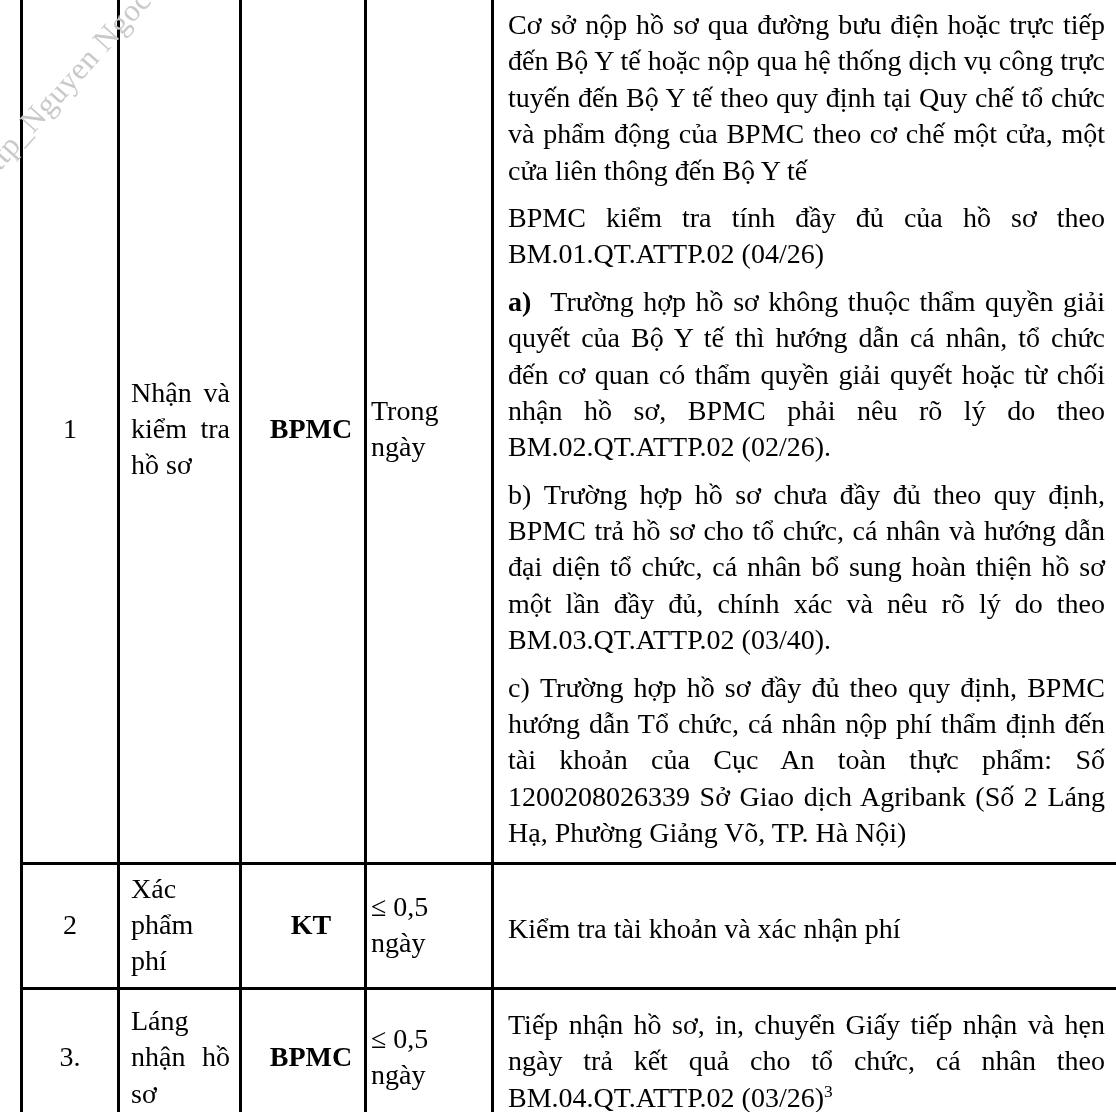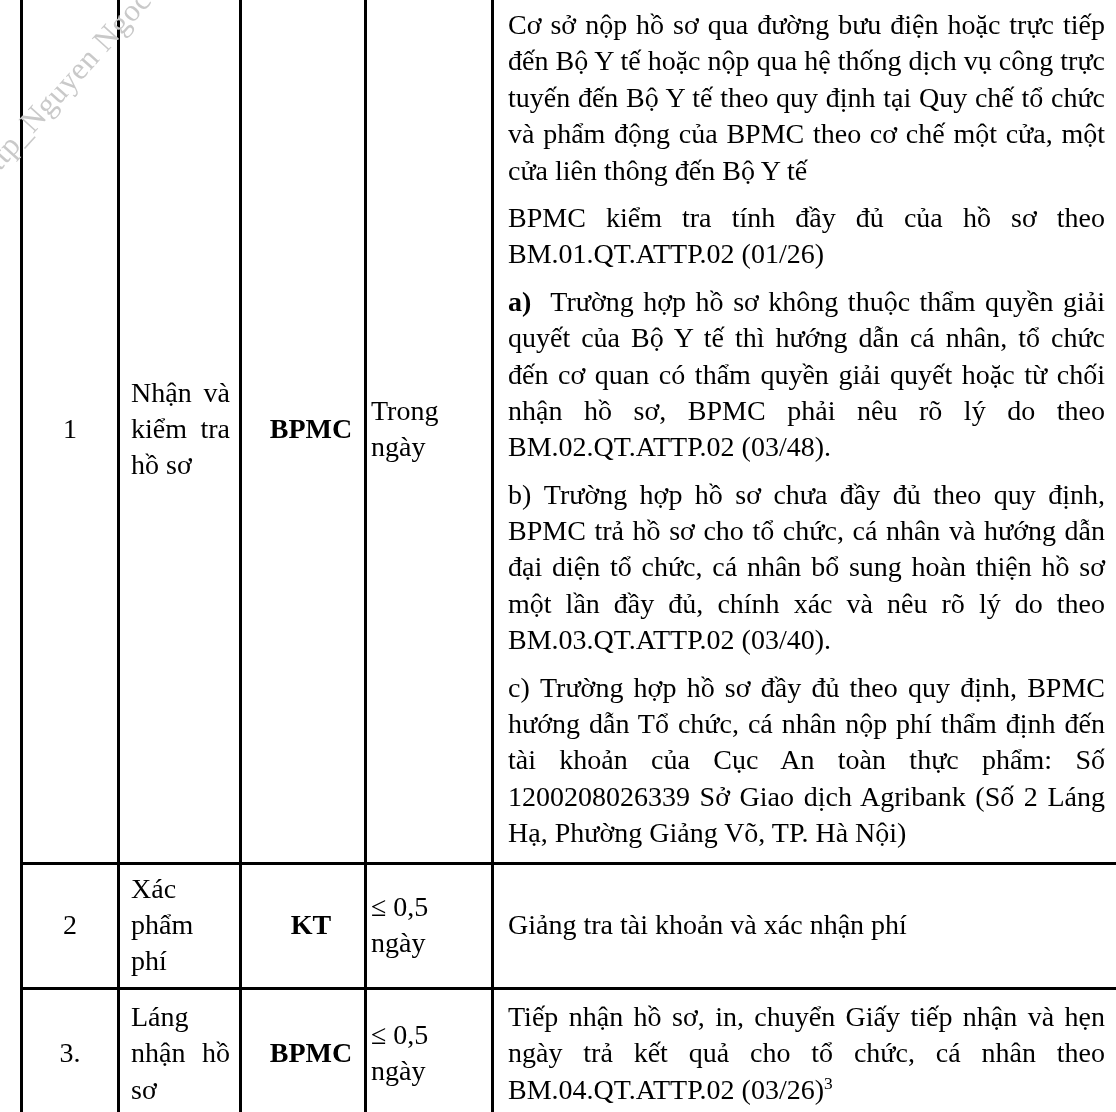--- a/index.html
+++ b/index.html
@@ -110,20 +110,21 @@
     padding: 9px 13px 10px 14px;
   }
 
   .cell.desc p {
     margin: 0 0 11px 0;
     text-align: justify;
     text-align-last: left;
   }
   .cell.desc p:last-child {
     margin-bottom: 0;
+    margin-top: 8px;
   }
 
   .bold { font-weight: bold; }
 
   sup {
     font-size: 0.62em;
     vertical-align: super;
     line-height: 0;
   }
 
@@ -155,22 +156,22 @@
         </td>
         <td>
           <div class="cell resp">BPMC</div>
         </td>
         <td>
           <div class="cell time">Trong ngày</div>
         </td>
         <td>
           <div class="cell desc">
             <p><span>Cơ sở nộp hồ sơ qua đường bưu điện hoặc trực tiếp đến Bộ Y tế hoặc nộp qua hệ thống dịch vụ công trực tuyến đến Bộ Y tế theo quy định tại Quy chế tổ chức và phẩm động của BPMC theo cơ chế một cửa, một cửa liên thông đến Bộ Y tế</span></p>
-            <p><span>BPMC kiểm tra tính đầy đủ của hồ sơ theo BM.01.QT.ATTP.02 (01/26)</span></p>
-            <p><span class="bold nowrap">a)</span>&nbsp;&nbsp;<span>Trường hợp hồ sơ không thuộc thẩm quyền giải quyết của Bộ Y tế thì hướng dẫn cá nhân, tổ chức đến cơ quan có thẩm quyền giải quyết hoặc từ chối nhận hồ sơ, BPMC phải nêu rõ lý do theo BM.02.QT.ATTP.02 (03/48).</span></p>
+            <p><span>BPMC kiểm tra tính đầy đủ của hồ sơ theo BM.01.QT.ATTP.02 (04/26)</span></p>
+            <p><span class="bold nowrap">a)</span>&nbsp;&nbsp;<span>Trường hợp hồ sơ không thuộc thẩm quyền giải quyết của Bộ Y tế thì hướng dẫn cá nhân, tổ chức đến cơ quan có thẩm quyền giải quyết hoặc từ chối nhận hồ sơ, BPMC phải nêu rõ lý do theo BM.02.QT.ATTP.02 (02/26).</span></p>
             <p><span class="nowrap">b)</span>&nbsp;<span>Trường hợp hồ sơ chưa đầy đủ theo quy định, BPMC trả hồ sơ cho tổ chức, cá nhân và hướng dẫn đại diện tổ chức, cá nhân bổ sung hoàn thiện hồ sơ một lần đầy đủ, chính xác và nêu rõ lý do theo BM.03.QT.ATTP.02 (03/40).</span></p>
             <p><span class="nowrap">c)</span>&nbsp;<span>Trường hợp hồ sơ đầy đủ theo quy định, BPMC hướng dẫn Tổ chức, cá nhân nộp phí thẩm định đến tài khoản của Cục An toàn thực phẩm: Số 1200208026339 Sở Giao dịch Agribank (Số 2 Láng Hạ, Phường Giảng Võ, TP. Hà Nội)</span></p>
           </div>
         </td>
       </tr>
 
       <tr>
         <td>
           <div class="cell stt">2</div>
         </td>
@@ -178,21 +179,21 @@
           <div class="cell step">Xác phẩm phí</div>
         </td>
         <td>
           <div class="cell resp">KT</div>
         </td>
         <td>
           <div class="cell time">≤ 0,5 ngày</div>
         </td>
         <td>
           <div class="cell desc">
-            <p><span>Giảng tra tài khoản và xác nhận phí</span></p>
+            <p><span>Kiểm tra tài khoản và xác nhận phí</span></p>
           </div>
         </td>
       </tr>
 
       <tr>
         <td>
           <div class="cell stt">3.</div>
         </td>
         <td>
           <div class="cell step">Láng nhận hồ sơ</div>

